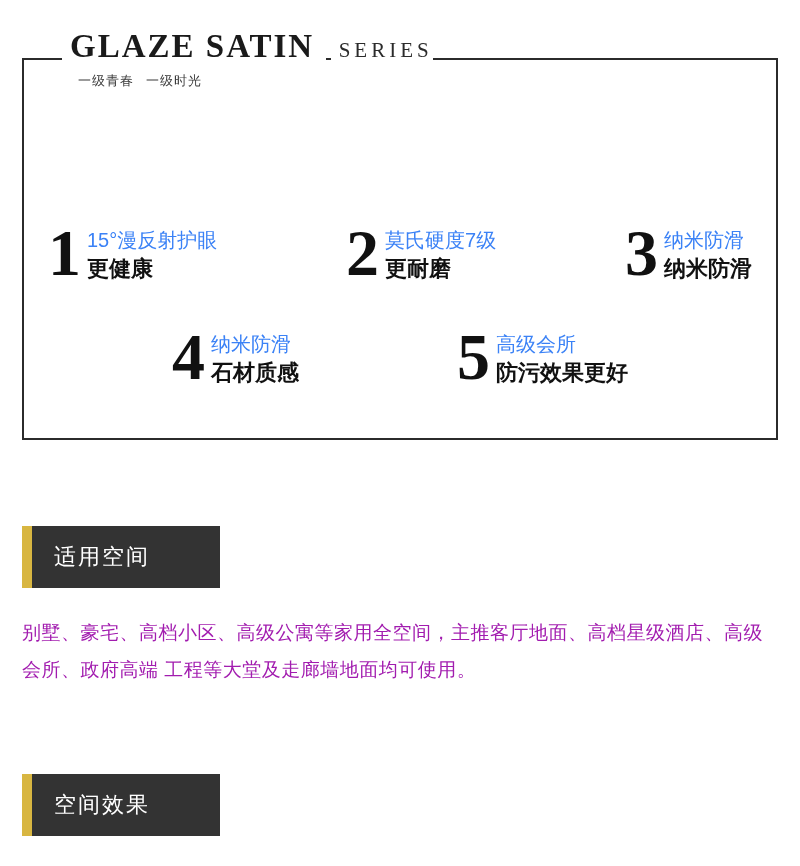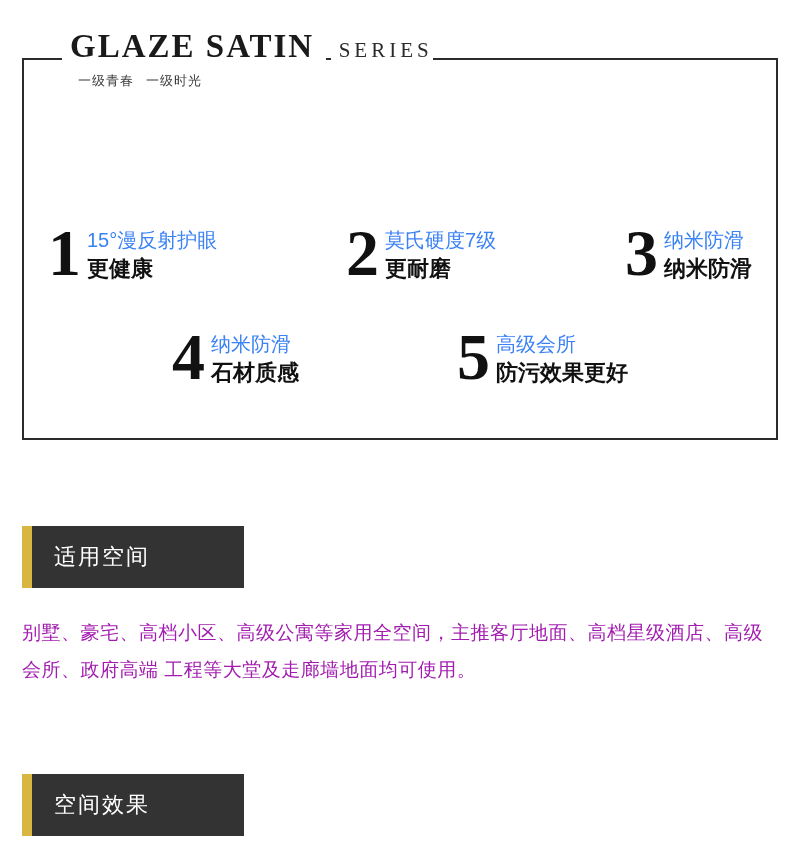--- a/index.html
+++ b/index.html
@@ -140,21 +140,21 @@
     line-height: 1.3;
     margin-top: 2px;
     white-space: nowrap;
   }
 
   
   .section-head {
     display: flex;
     align-items: stretch;
     margin: 0 0 0 22px;
-    width: 222px;
+    width: 198px;
     height: 62px;
   }
   .sh-accent {
     width: 10px;
     background: #d8b641;
   }
   .sh-body {
     flex: 1;
     background: #333333;
     color: #ffffff;

